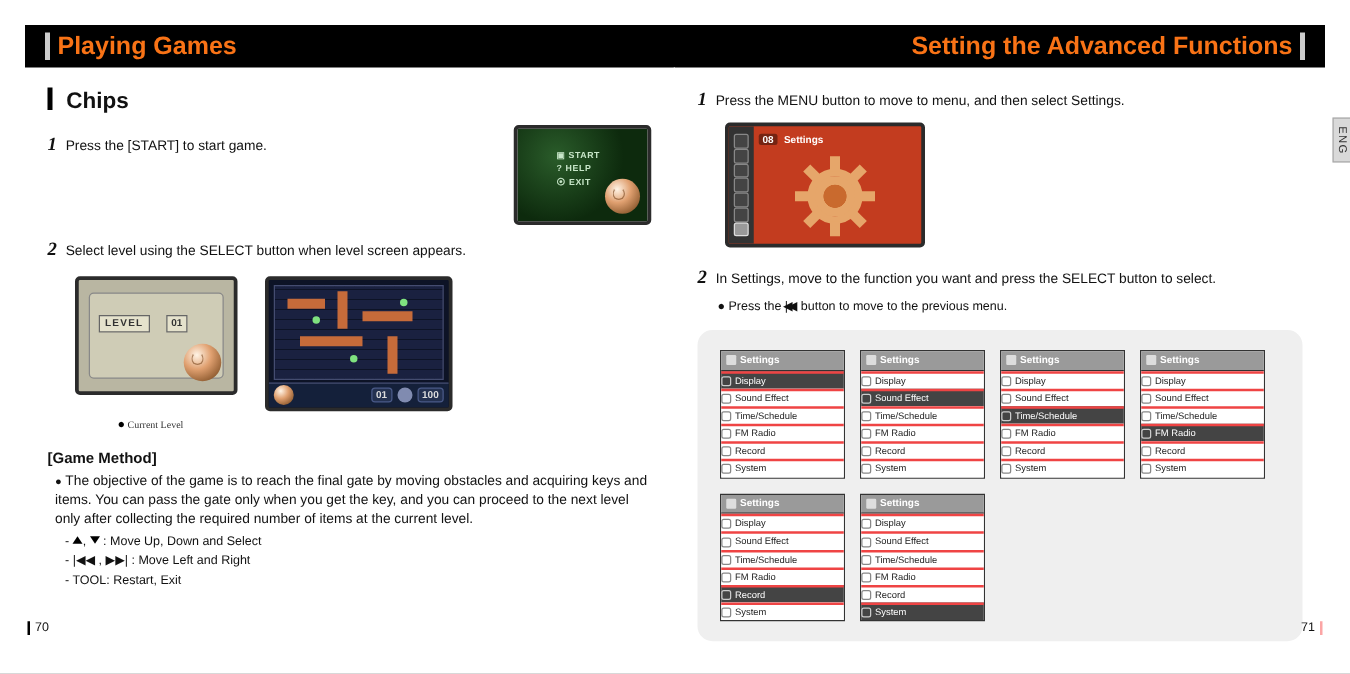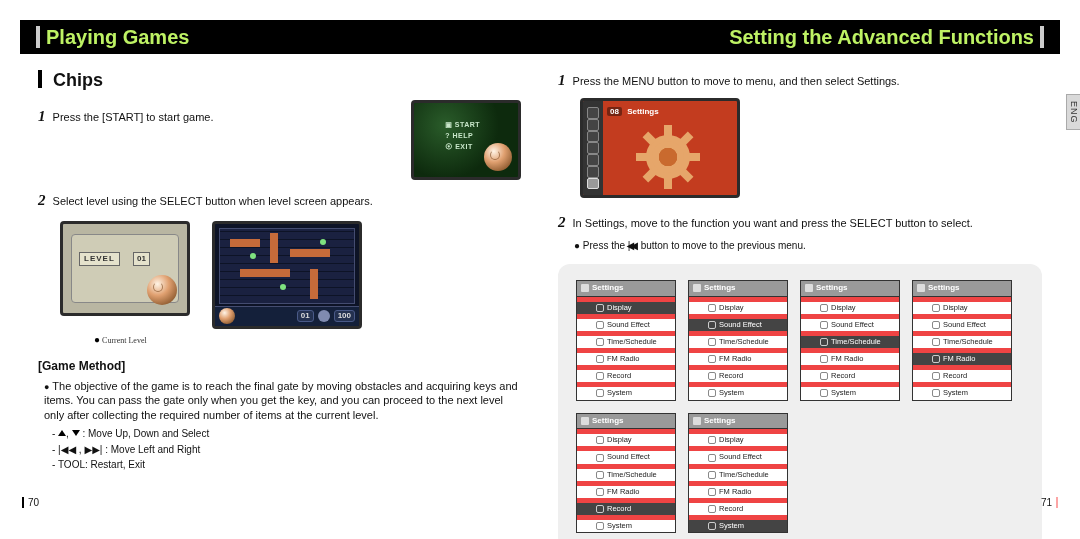--- a/index.html
+++ b/index.html
@@ -20,21 +20,21 @@
     margin:0 auto;
     background:#fff;
     position:relative;
     padding:20px 20px 10px 20px;
   }
   .header{
     display:flex;
     justify-content:space-between;
     align-items:stretch;
     background:#000;
-    color:#bef264;
+    color:#f97316;
     border-radius:0;
     padding:6px 10px;
     font-weight:bold;
     font-size:20px;
     height:34px;
   }
   .header .hbar{
     display:inline-block;
     width:4px;
     background:#ccc;
@@ -236,21 +236,21 @@
     width:100px;
   }
   .panel-head{
     background:#9a9a9a;color:#fff;font-weight:bold;
     padding:2px 4px;font-size:8px;
     display:flex;align-items:center;gap:3px;
     border-bottom:1px solid #333;
   }
   .panel-head .hicon{width:8px;height:8px;background:#ddd;border-radius:1px;}
   .panel-row{
-    display:flex;align-items:center;gap:3px;padding:1px 19px;border-top:5px solid #ef4444;
+    display:flex;align-items:center;gap:3px;padding:1px 0;border-top:2px solid #ef4444;
     background:#fff;color:#222;
   }
   .panel-row.sel{background:#444;color:#fff;}
   .ricon{width:8px;height:8px;border:1px solid #888;border-radius:2px;flex:0 0 auto;}
   .panel-row.sel .ricon{border-color:#ccc;}
 
   .bullet{font-size:9px;}
   .sym{font-family:Arial;}
   .rewind-icon{letter-spacing:-4px;margin-right:4px;}
 

